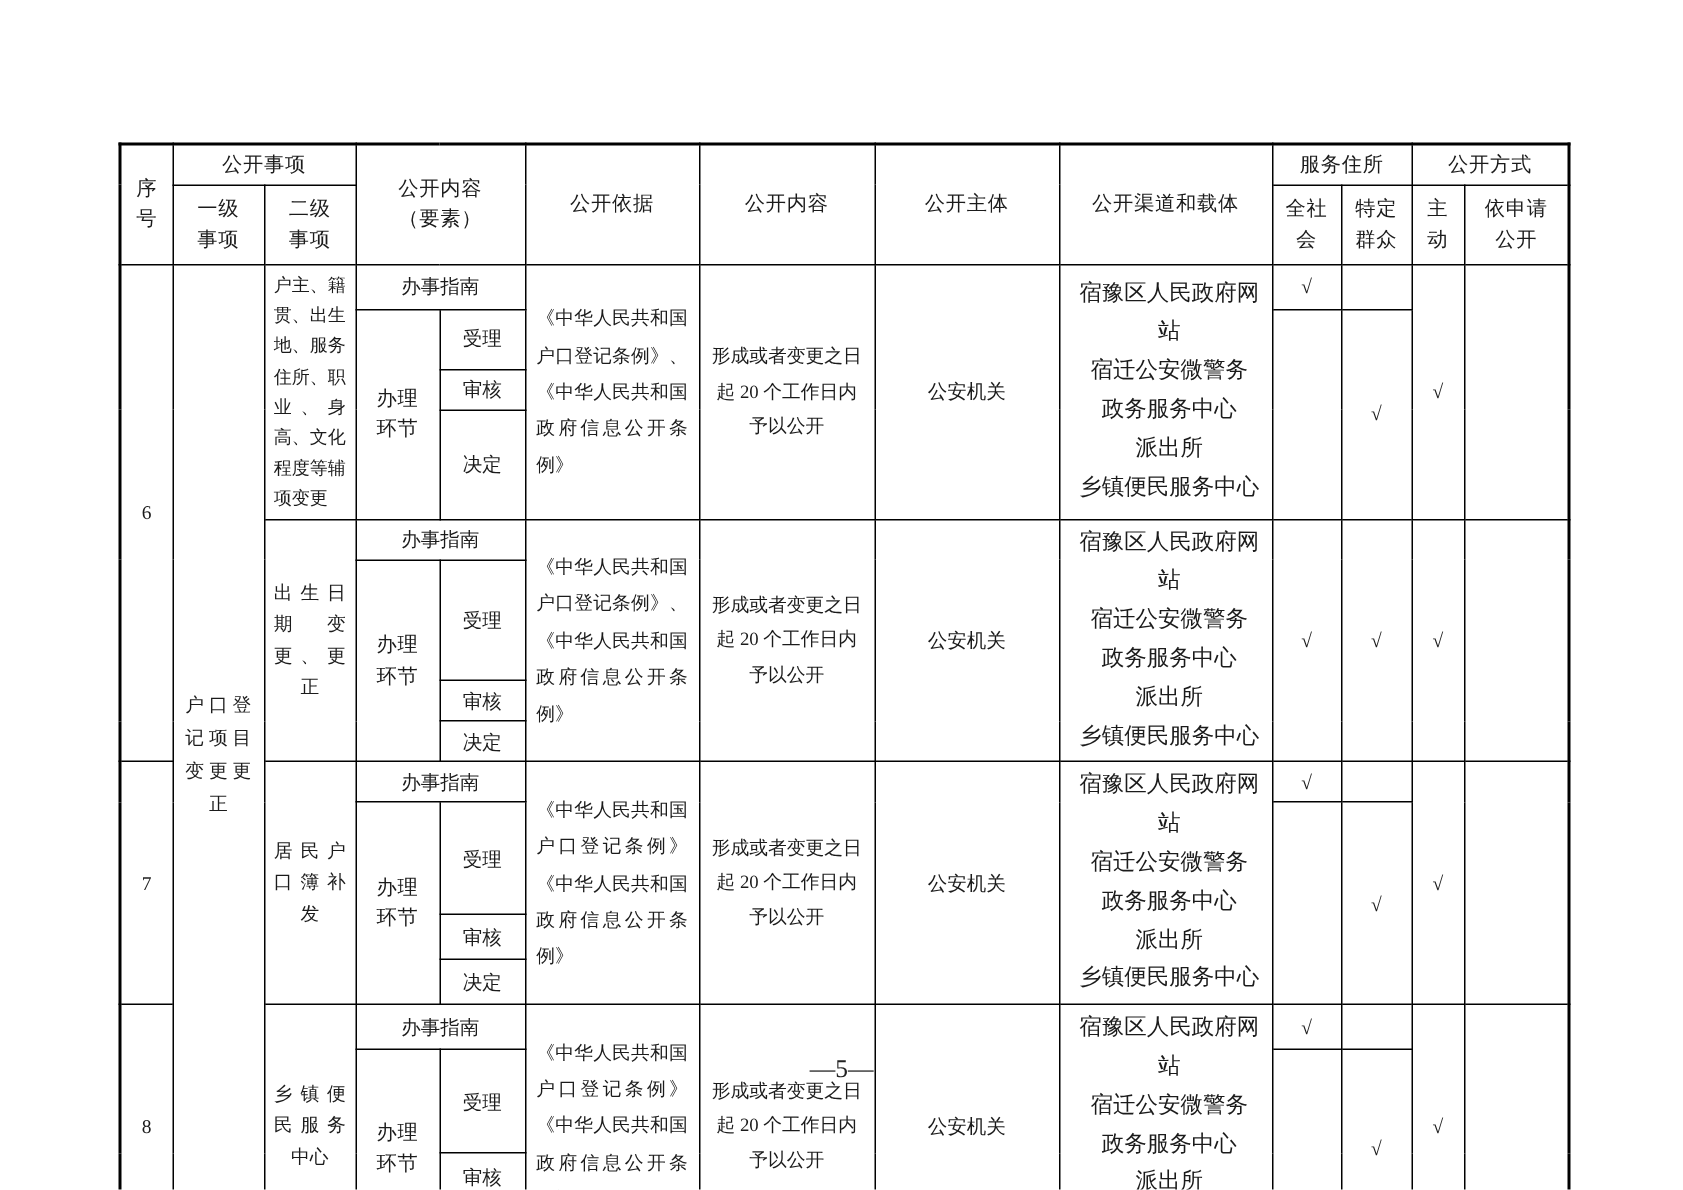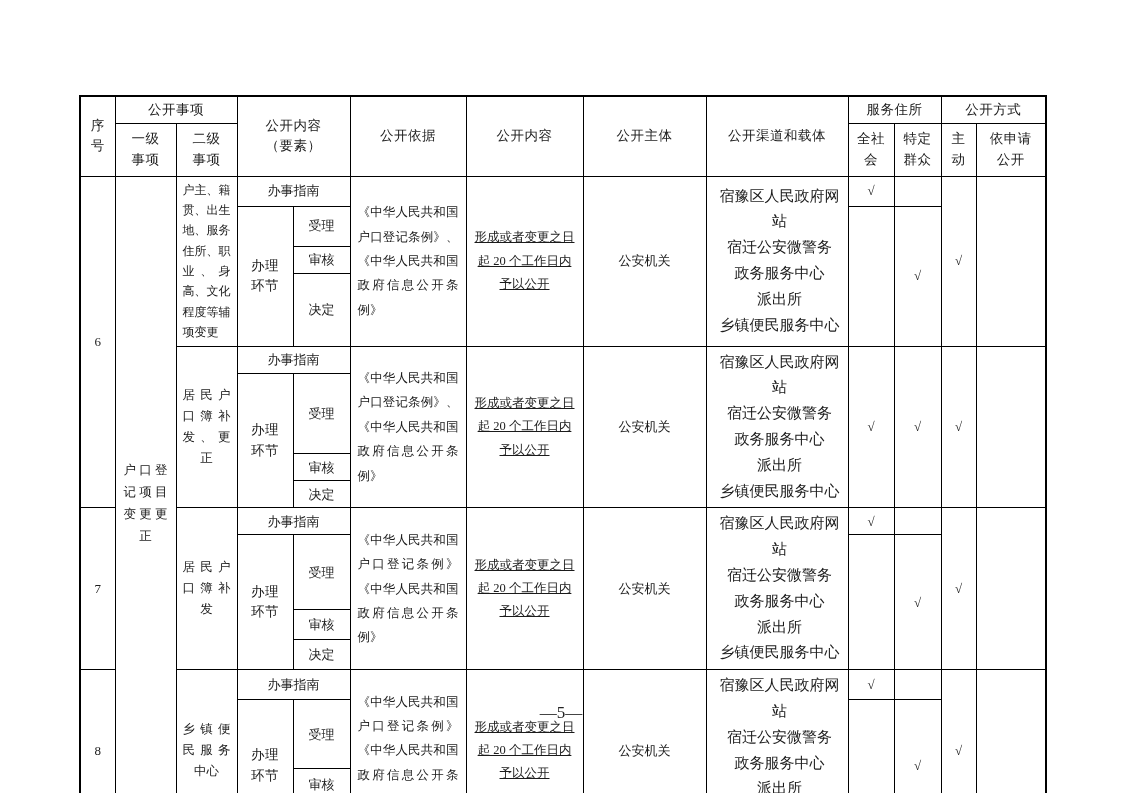--- a/index.html
+++ b/index.html
@@ -30,21 +30,21 @@
     padding:3px 6px;font-size:12px;line-height:1.7;
   }
   .lvl2c{
     text-align:justify;text-justify:inter-character;text-align-last:center;
     padding:3px 6px;font-size:12.5px;line-height:1.7;
   }
   .basis{
     text-align:justify;text-justify:inter-character;text-align-last:left;
     padding:3px 7px;font-size:12.5px;line-height:1.95;margin-left:16px;
   }
-  .time{white-space:pre-line;font-size:12.5px;line-height:1.85;text-decoration:underline;}
+  .time{white-space:pre-line;font-size:12.5px;line-height:1.85;}
   .chan{
     text-align:center;white-space:pre-line;
     padding:3px 4px 3px 9px;font-size:15px;line-height:1.72;
   }
   .mark{font-size:13px;}
   .footer{
     position:absolute;left:0;top:703px;width:100%;
     text-align:center;font-size:17px;color:#222;
   }
 </style>
@@ -128,21 +128,21 @@
     <td class="mark" rowspan="3">√</td>
   </tr>
   <tr style="height:27px">
     <td>审核</td>
   </tr>
   <tr style="height:73px">
     <td>决定</td>
   </tr>
 
   <tr style="height:27px">
-    <td class="lvl2c" rowspan="4">居民户口簿补发、更正</td>
+    <td class="lvl2c" rowspan="4">出生日期变更、更正</td>
     <td colspan="2">办事指南</td>
     <td class="basis" rowspan="4">《中华人民共和国户口登记条例》、《中华人民共和国政府信息公开条例》</td>
     <td class="time" rowspan="4">形成或者变更之日
 起 20 个工作日内
 予以公开</td>
     <td rowspan="4">公安机关</td>
     <td class="chan" rowspan="4">宿豫区人民政府网站
 宿迁公安微警务
 政务服务中心
 派出所

